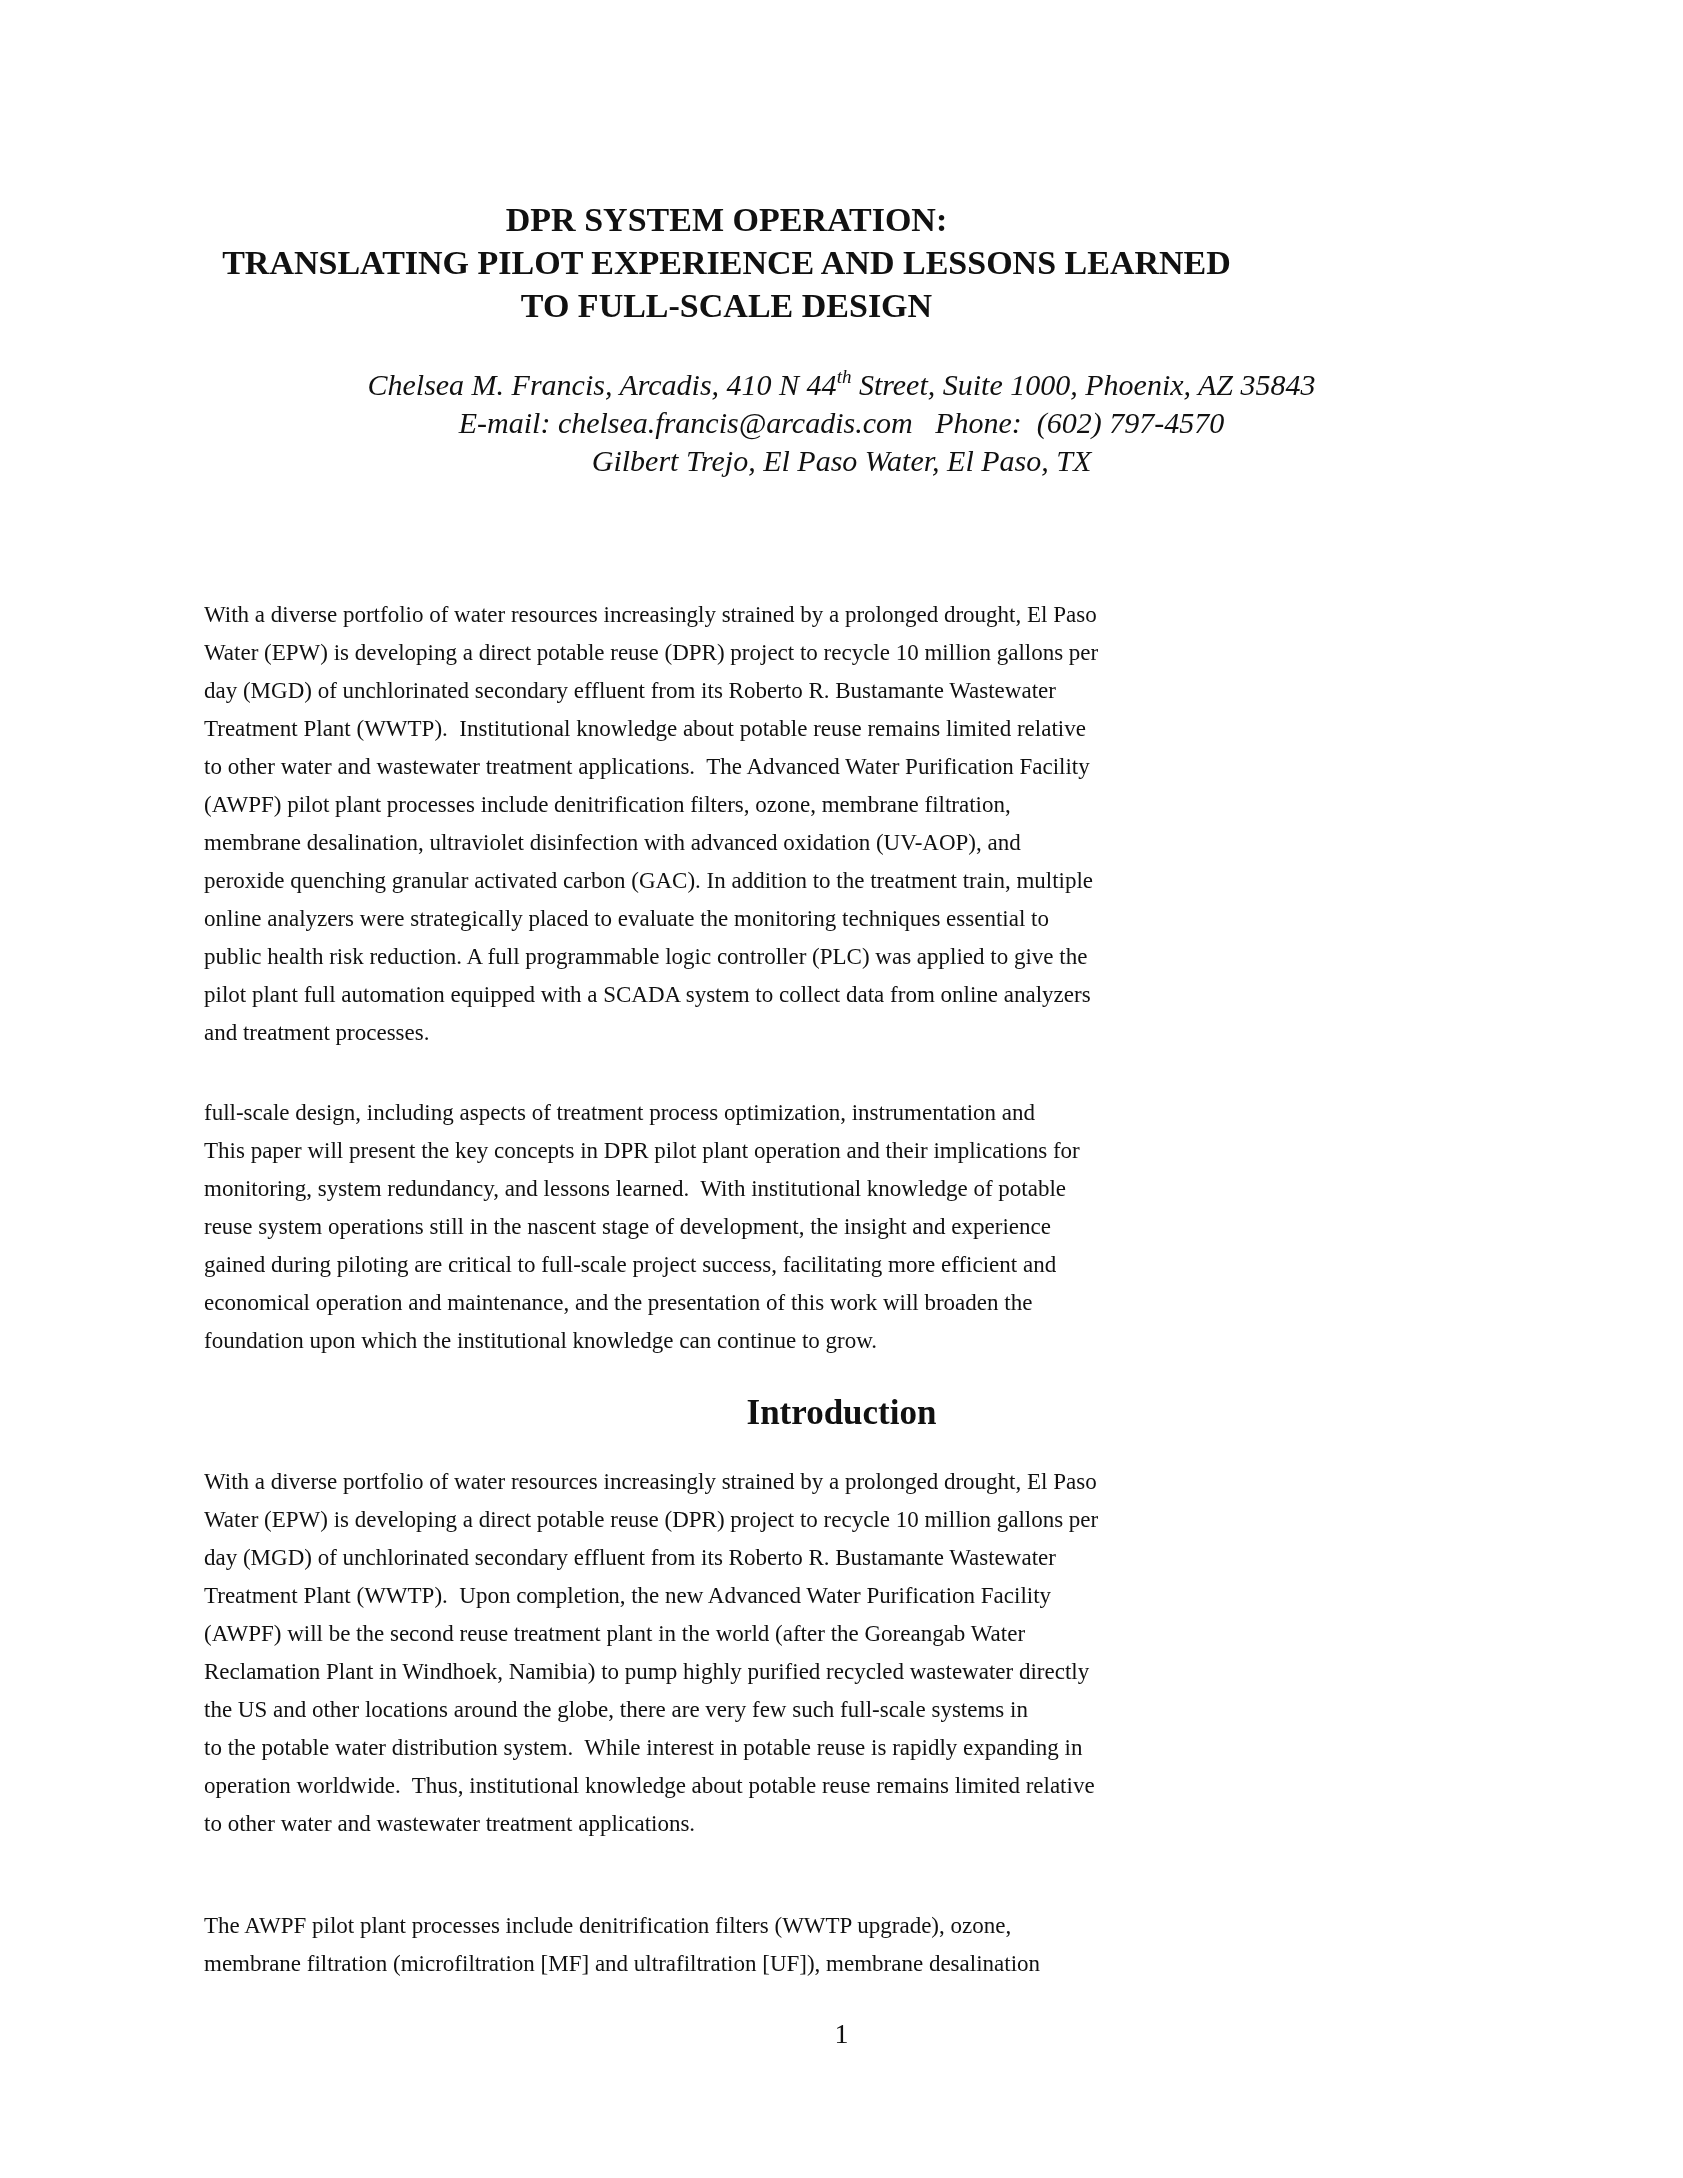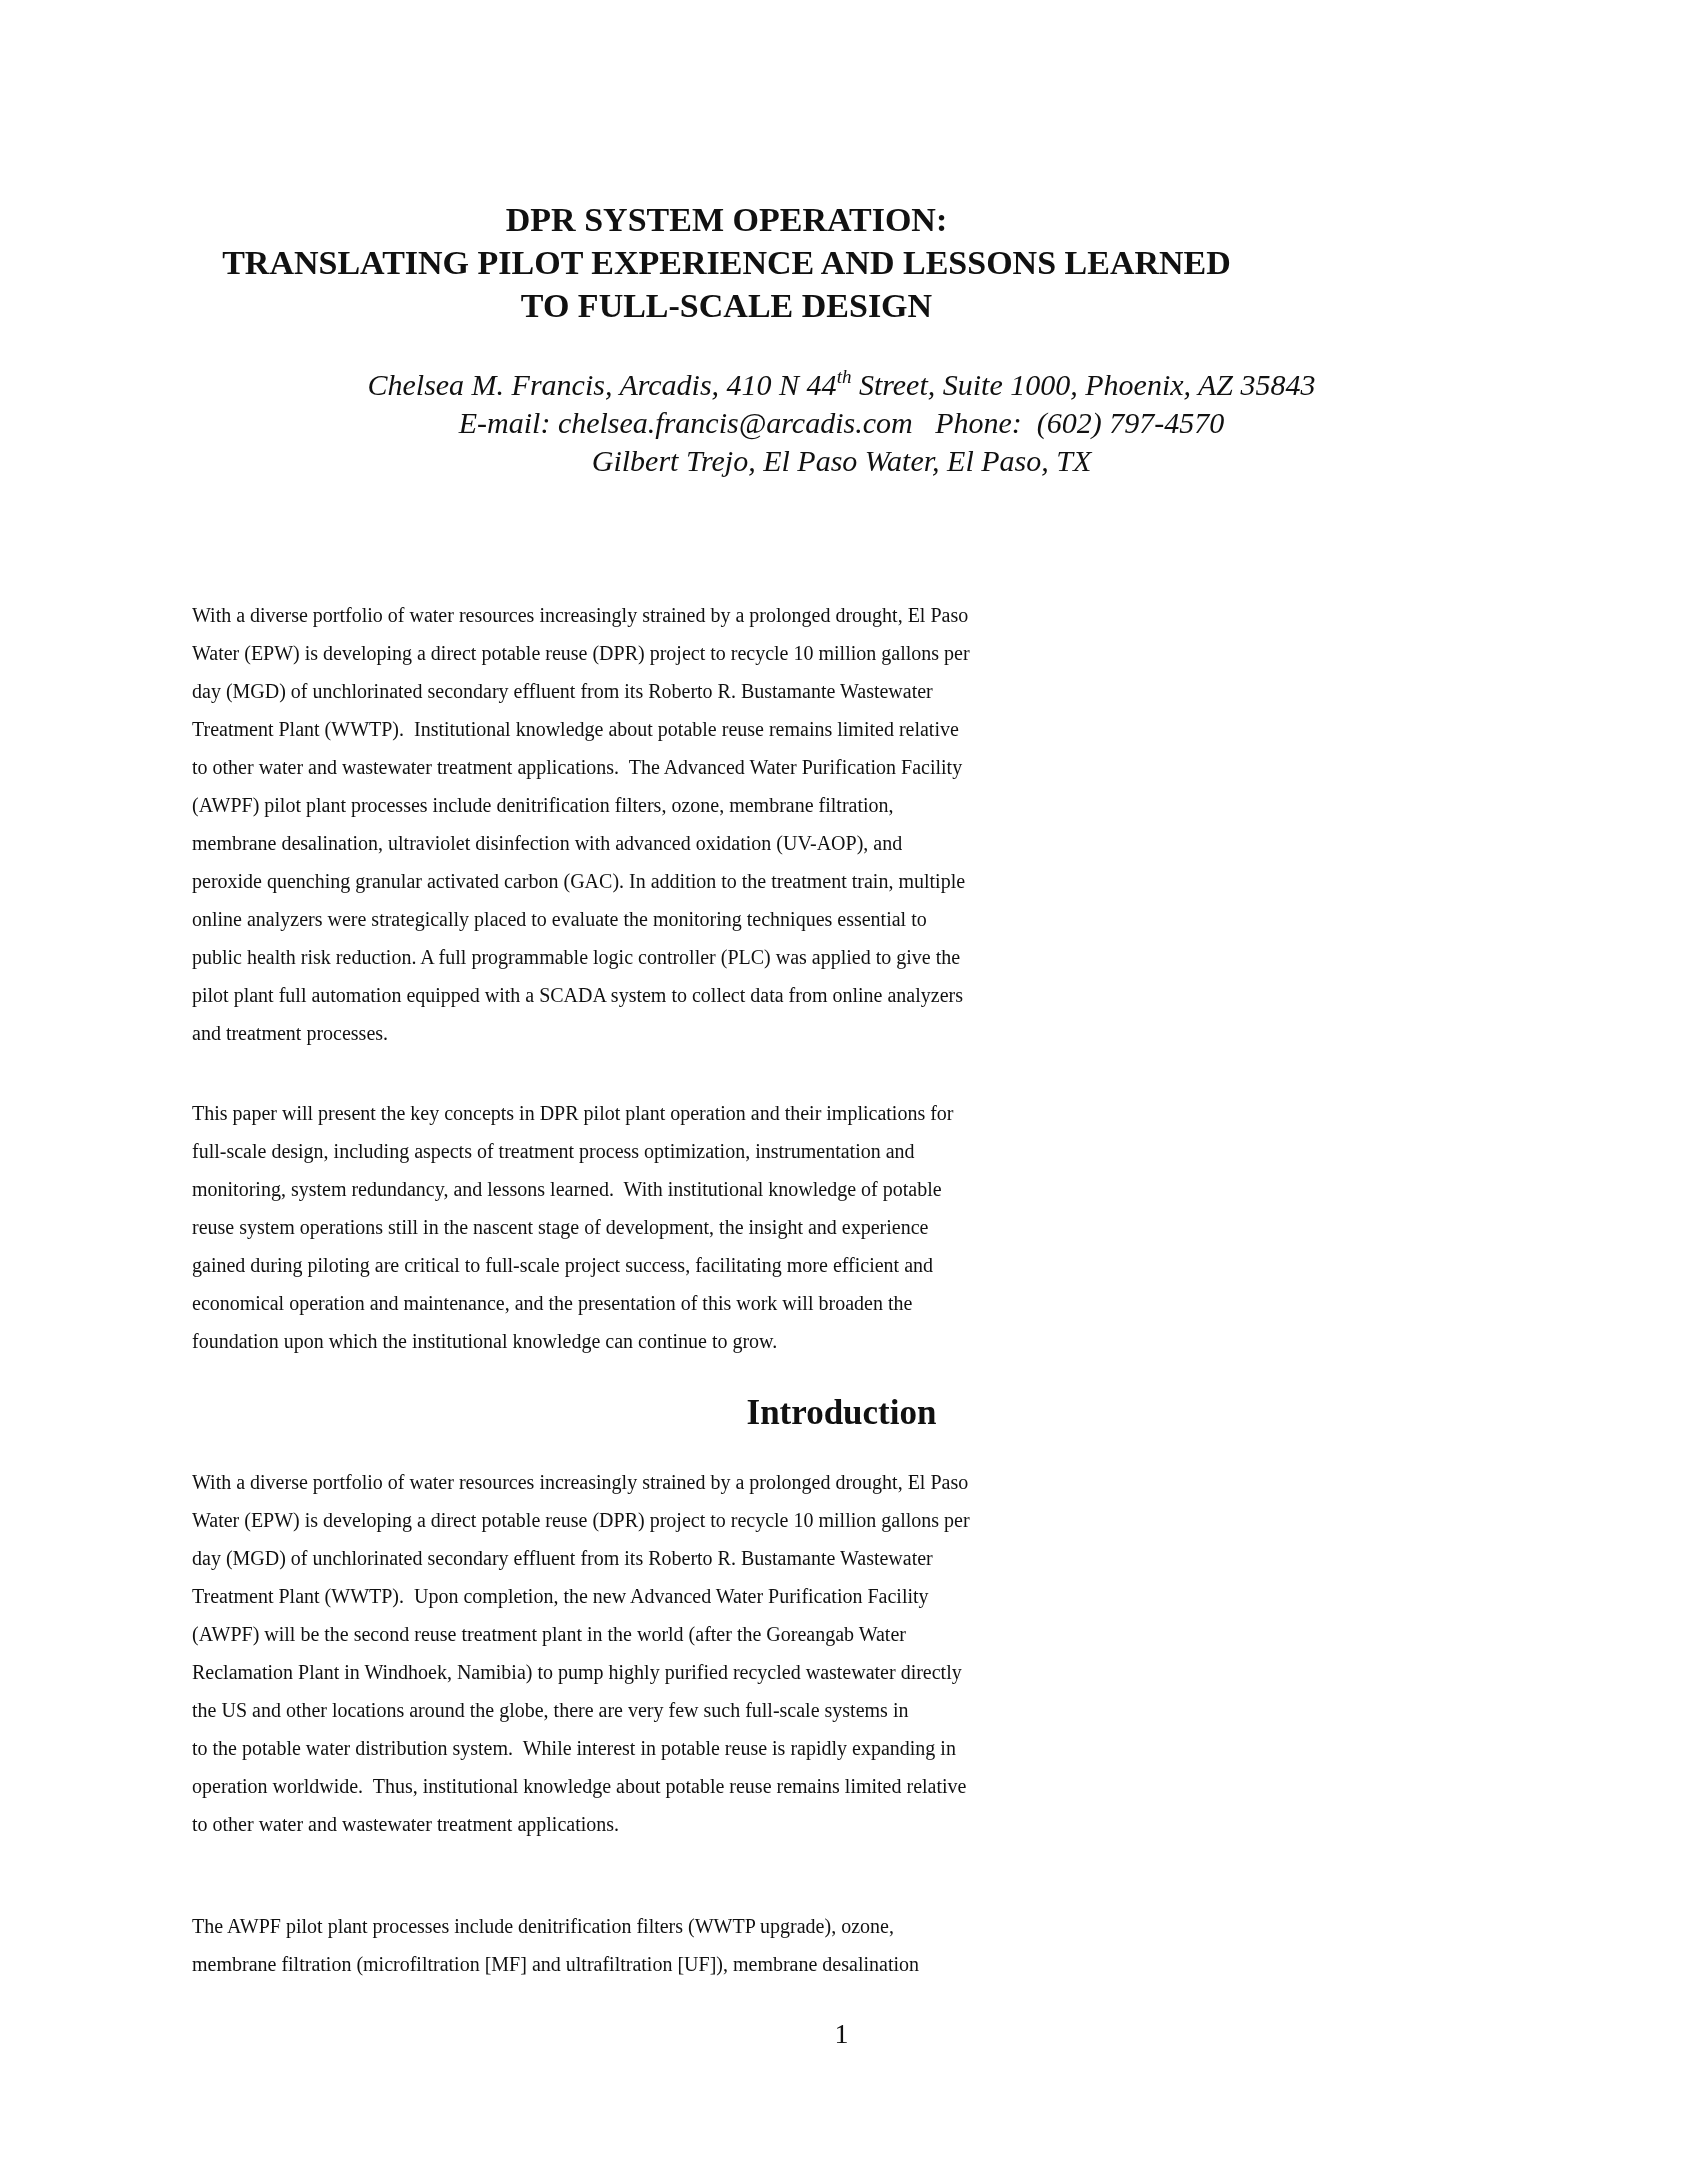--- a/index.html
+++ b/index.html
@@ -8,21 +8,21 @@
   .page { position: absolute; left: 0; top: 0; width: 1683px; height: 2178px; }
   .title { position: absolute; left: 0; width: 1453px; top: 198px; text-align: center;
            font-weight: bold; font-size: 34px; line-height: 43px; }
   .title div { white-space: nowrap; }
   .authors { position: absolute; left: 0; width: 1683px; top: 366px; text-align: center;
              font-style: italic; font-size: 30px; line-height: 38px; }
   .authors div { white-space: nowrap; }
   .authors sup { font-size: 19px; vertical-align: 12px; line-height: 0; }
   .heading { position: absolute; left: 0; width: 1683px; text-align: center;
              font-weight: bold; font-size: 35px; line-height: 40px; }
-  .para { position: absolute; left: 192px; width: 1297px; font-size: 20px; line-height: 38px; }
+  .para { position: absolute; left: 204px; width: 1297px; font-size: 23px; line-height: 38px; }
   .para div { white-space: nowrap; }
   .pagenum { position: absolute; left: 0; width: 1683px; top: 2018px; text-align: center;
              font-size: 28px; line-height: 32px; }
 </style>
 </head>
 <body>
 
 <div class="page">
 
   <div class="title">
@@ -46,22 +46,22 @@
       <div style="white-space: pre;">to other water and wastewater treatment applications.  The Advanced Water Purification Facility</div>
       <div style="white-space: pre;">(AWPF) pilot plant processes include denitrification filters, ozone, membrane filtration,</div>
       <div style="white-space: pre;">membrane desalination, ultraviolet disinfection with advanced oxidation (UV-AOP), and</div>
       <div style="white-space: pre;">peroxide quenching granular activated carbon (GAC). In addition to the treatment train, multiple</div>
       <div style="white-space: pre;">online analyzers were strategically placed to evaluate the monitoring techniques essential to</div>
       <div style="white-space: pre;">public health risk reduction. A full programmable logic controller (PLC) was applied to give the</div>
       <div style="white-space: pre;">pilot plant full automation equipped with a SCADA system to collect data from online analyzers</div>
       <div style="white-space: pre;">and treatment processes.</div>
     </div>
   <div class="para" id="abs-p1" style="top: 1094px;">
+      <div style="white-space: pre;">full-scale design, including aspects of treatment process optimization, instrumentation and</div>
       <div style="white-space: pre;">This paper will present the key concepts in DPR pilot plant operation and their implications for</div>
-      <div style="white-space: pre;">full-scale design, including aspects of treatment process optimization, instrumentation and</div>
       <div style="white-space: pre;">monitoring, system redundancy, and lessons learned.  With institutional knowledge of potable</div>
       <div style="white-space: pre;">reuse system operations still in the nascent stage of development, the insight and experience</div>
       <div style="white-space: pre;">gained during piloting are critical to full-scale project success, facilitating more efficient and</div>
       <div style="white-space: pre;">economical operation and maintenance, and the presentation of this work will broaden the</div>
       <div style="white-space: pre;">foundation upon which the institutional knowledge can continue to grow.</div>
     </div>
 
   <div class="heading" style="top: 1393px;">Introduction</div>
 
   <div class="para" id="intro-p0" style="top: 1463px;">

